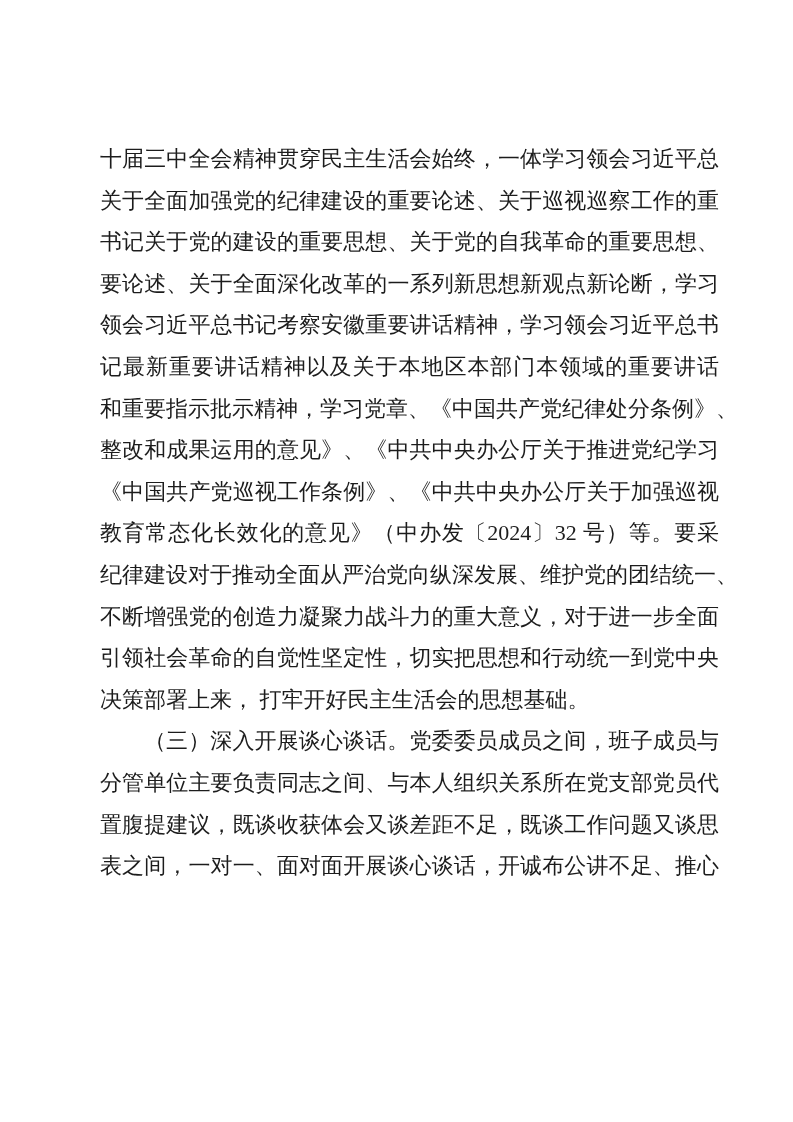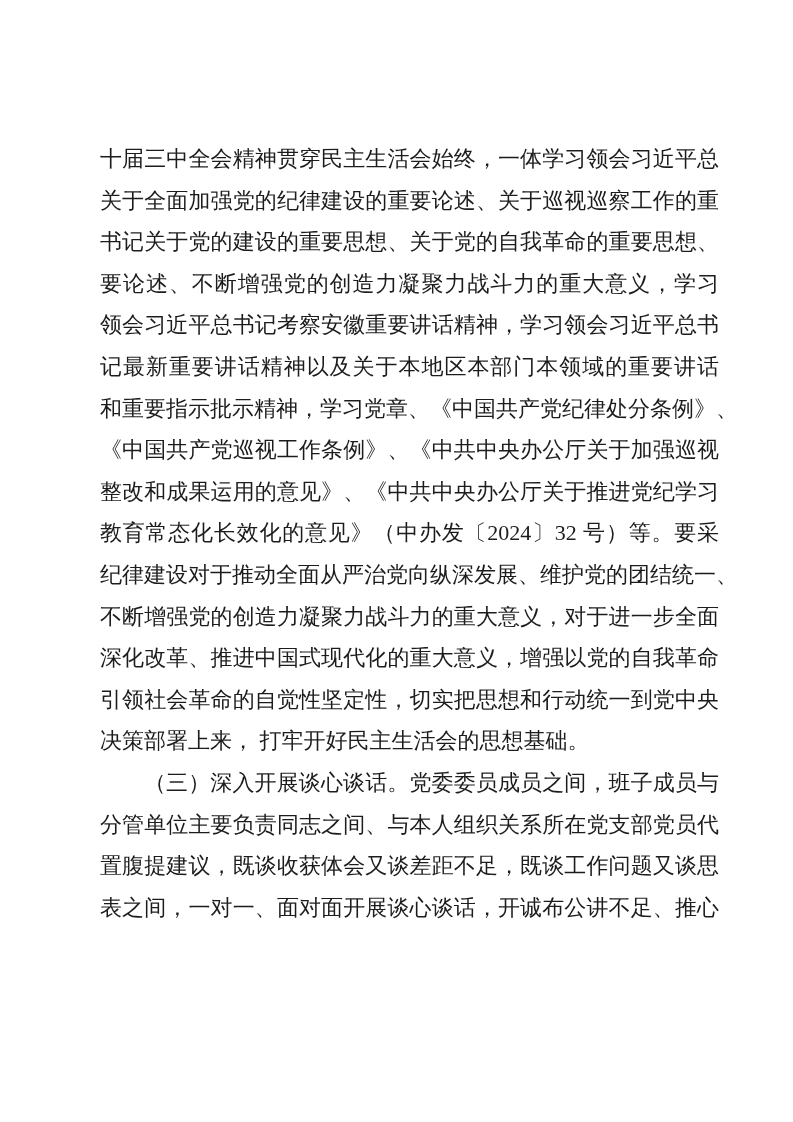--- a/index.html
+++ b/index.html
@@ -44,30 +44,29 @@
 </style>
 </head>
 <body>
 
 <div class="page">
   <div class="textblock">
 
     <div class="line"><span>十届三中全会精神贯穿民主生活会始终，一体学习领会习近平总</span></div>
     <div class="line"><span>关于全面加强党的纪律建设的重要论述、关于巡视巡察工作的重</span></div>
     <div class="line"><span>书记关于党的建设的重要思想、关于党的自我革命的重要思想、</span></div>
-    <div class="line"><span>要论述、不断增强党的创造力凝聚力战斗力的重大意义，学习</span></div>
+    <div class="line"><span>要论述、关于全面深化改革的一系列新思想新观点新论断，学习</span></div>
     <div class="line"><span>领会习近平总书记考察安徽重要讲话精神，学习领会习近平总书</span></div>
     <div class="line"><span>记最新重要讲话精神以及关于本地区本部门本领域的重要讲话</span></div>
     <div class="line"><span>和重要指示批示精神，学习党章、《中国共产党纪律处分条例》、</span></div>
+    <div class="line"><span>整改和成果运用的意见》、《中共中央办公厅关于推进党纪学习</span></div>
     <div class="line"><span>《中国共产党巡视工作条例》、《中共中央办公厅关于加强巡视</span></div>
-    <div class="line"><span>整改和成果运用的意见》、《中共中央办公厅关于推进党纪学习</span></div>
     <div class="line"><span>教育常态化长效化的意见》（中办发〔2024〕32 号）等。要采</span></div>
     <div class="line"><span>纪律建设对于推动全面从严治党向纵深发展、维护党的团结统一、</span></div>
     <div class="line"><span>不断增强党的创造力凝聚力战斗力的重大意义，对于进一步全面</span></div>
-    <div class="line"><span>深化改革、推进中国式现代化的重大意义，增强以党的自我革命</span></div>
     <div class="line"><span>引领社会革命的自觉性坚定性，切实把思想和行动统一到党中央</span></div>
     <div class="line para-end"><span>决策部署上来， 打牢开好民主生活会的思想基础。</span></div>
     <div class="line indent"><span class="bold-lead">（三）深入开展谈心谈话。</span><span>党委委员成员之间，班子成员与</span></div>
     <div class="line"><span>分管单位主要负责同志之间、与本人组织关系所在党支部党员代</span></div>
     <div class="line"><span>置腹提建议，既谈收获体会又谈差距不足，既谈工作问题又谈思</span></div>
     <div class="line"><span>表之间，一对一、面对面开展谈心谈话，开诚布公讲不足、推心</span></div>
 
   </div>
 </div>
 

